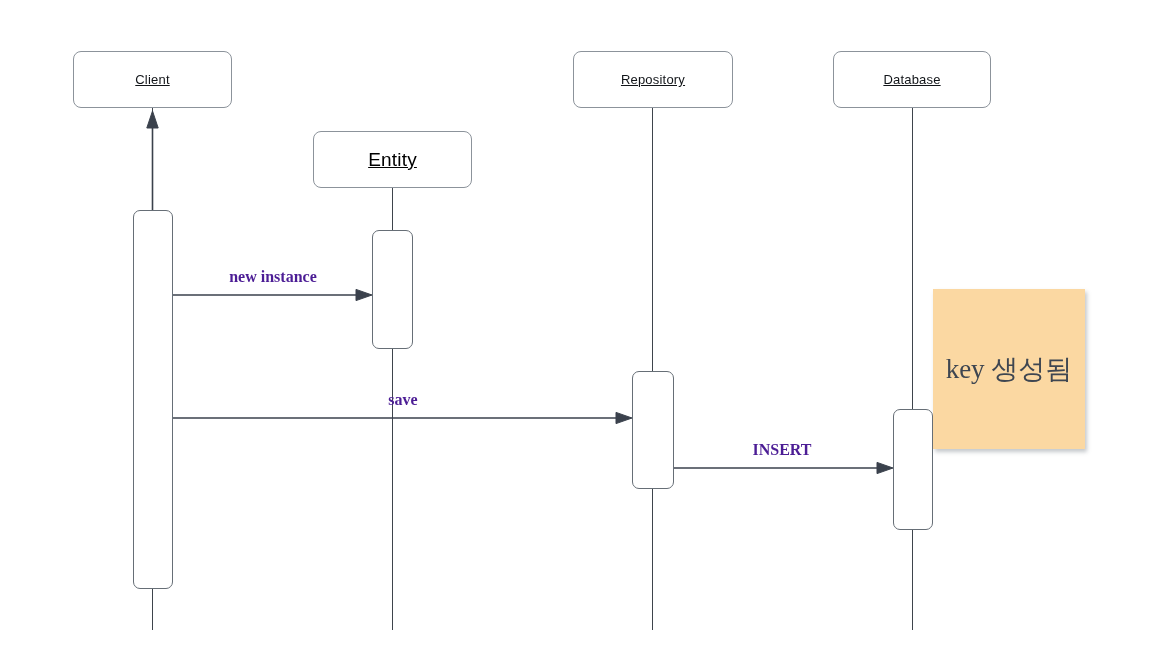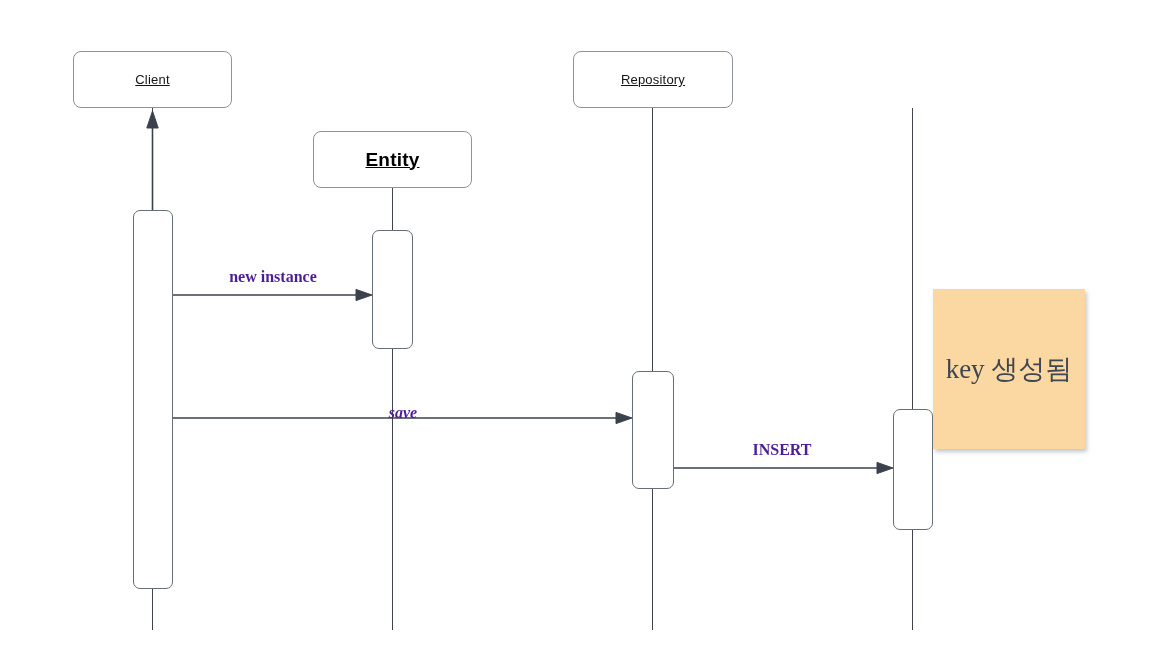--- a/index.html
+++ b/index.html
@@ -29,21 +29,21 @@
     box-sizing: border-box;
     z-index: 5;
   }
   .actor-label {
     font-size: 13px;
     color: #111418;
     text-decoration: underline;
     letter-spacing: 0.2px;
   }
   .actor-label.bold {
-    font-weight: bold;
+    font-weight: normal;
     font-size: 19px;
     color: #000000;
   }
   .box-client      { left: 73px;  top: 51px; }
   .box-entity      { left: 313px; top: 131px; }
   .box-repository  { left: 573px; top: 51px; width: 160px; justify-content: center; }
   .box-database    { left: 833px; top: 51px; width: 158px; }
 
   
   .lifeline {
@@ -109,21 +109,21 @@
     position: absolute;
     transform: translateX(-50%);
     font-family: "Liberation Serif", "DejaVu Serif", serif;
     font-weight: bold;
     font-size: 16px;
     color: #4c1d95;
     white-space: nowrap;
     z-index: 9;
   }
   .lbl-new-instance { left: 273px; top: 268px; }
-  .lbl-save         { left: 403px; top: 404px; font-style: italic; }
+  .lbl-save         { left: 403px; top: 391px; }
   .lbl-insert       { left: 782px; top: 441px; }
 </style>
 </head>
 <body>
 
 <div class="canvas">
 
   <div class="lifeline ll-client"></div>
   <div class="lifeline ll-entity"></div>
   <div class="lifeline ll-repository"></div>
@@ -134,20 +134,23 @@
   </div>
 
   <div class="actor-box box-client">
     <span class="actor-label">Client</span>
   </div>
   <div class="actor-box box-entity">
     <span class="actor-label bold">Entity</span>
   </div>
   <div class="actor-box box-repository">
     <span class="actor-label">Repository</span>
+  </div>
+  <div class="actor-box box-database">
+    <span class="actor-label">Database</span>
   </div>
 
   <div class="activation act-client"></div>
   <div class="activation act-entity"></div>
   <div class="activation act-repository"></div>
   <div class="activation act-database"></div>
 
   <svg class="arrows" viewBox="0 0 1166 662" xmlns="http://www.w3.org/2000/svg">
 
     <g>

